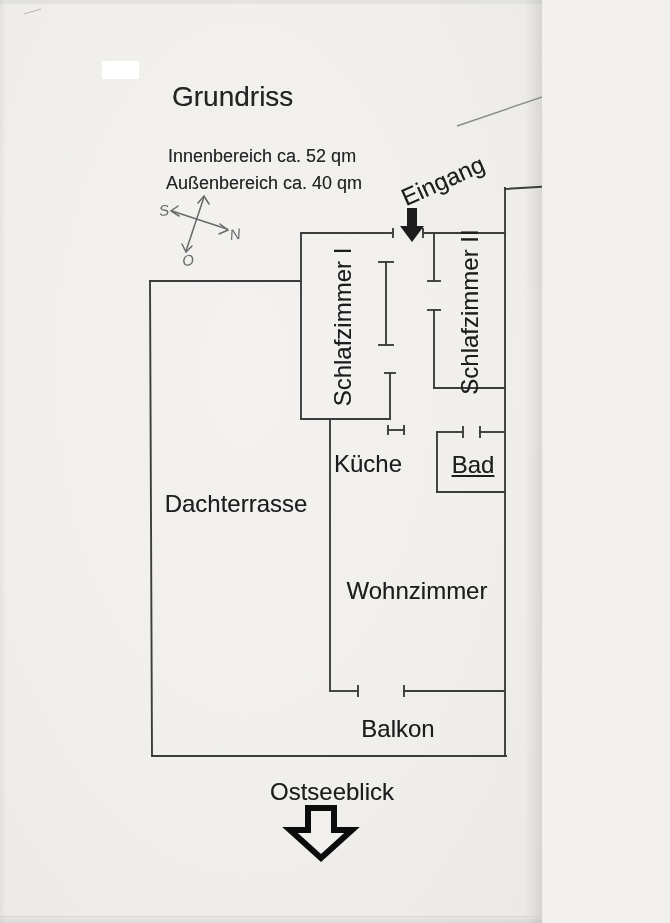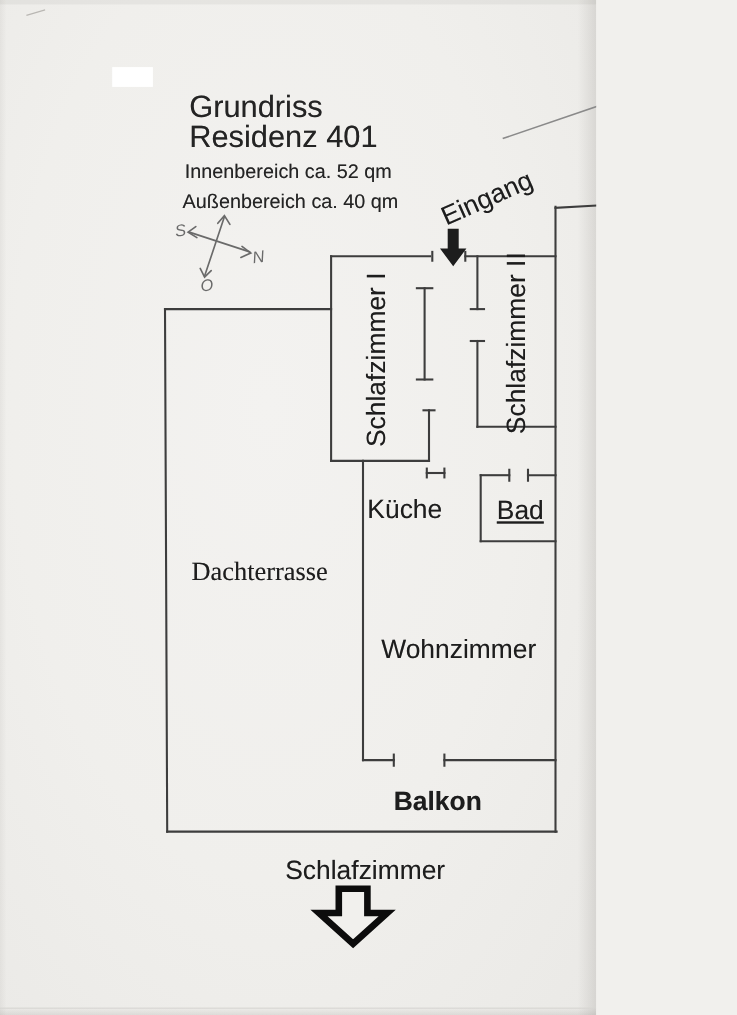--- a/index.html
+++ b/index.html
@@ -150,32 +150,31 @@
       <path d="M198,203 L204,196 L209,204"></path>
       <path d="M182,244 L186,252 L192,246"></path>
     </g>
 
     <path d="M407,208 H417 V226 H424 L412,242 L400,226 H407 Z" fill="var(--ink)" stroke="none"></path>
 
     <path d="M308,808 H334 V830 H352 L321,858 L290,830 H308 Z" fill="var(--paper)" stroke="#0c0c0c" stroke-width="6" stroke-linejoin="miter"></path>
   </svg>
 
   <div class="title-line" style="left:172px;top:81px;">Grundriss</div>
-  <div class="title-line" style="left:172px;top:109px;">Residenz 401</div>
   <div class="sub-line" style="left:168px;top:146px;">Innenbereich ca. 52 qm</div>
   <div class="sub-line" style="left:166px;top:173px;">Außenbereich ca. 40 qm</div>
 
   <div class="compass-letter" style="left:164px;top:210px;">S</div>
   <div class="compass-letter" style="left:235px;top:234px;">N</div>
   <div class="compass-letter" style="left:188px;top:260px;">O</div>
 
   <div class="lbl tilt" style="left:443px;top:181px;">Eingang</div>
-  <div class="lbl" style="left:332px;top:792px;">Schlafzimmer</div>
+  <div class="lbl" style="left:332px;top:792px;">Ostseeblick</div>
 
   <div class="lbl vert" style="left:343px;top:327px;">Schlafzimmer I</div>
   <div class="lbl vert" style="left:470px;top:312px;">Schlafzimmer II</div>
   <div class="lbl" style="left:368px;top:464px;text-align:center;">Küche</div>
   <div class="lbl" style="left:473px;top:465px;text-decoration:underline;">Bad</div>
-  <div class="lbl" style="left:236px;top:521px;font-family:Liberation Serif, serif;">Dachterrasse</div>
+  <div class="lbl" style="left:236px;top:504px;">Dachterrasse</div>
   <div class="lbl" style="left:417px;top:591px;">Wohnzimmer</div>
-  <div class="lbl" style="left:398px;top:729px;font-weight:bold;">Balkon</div>
+  <div class="lbl" style="left:398px;top:729px;">Balkon</div>
 
 </div>
 
 </body></html>

